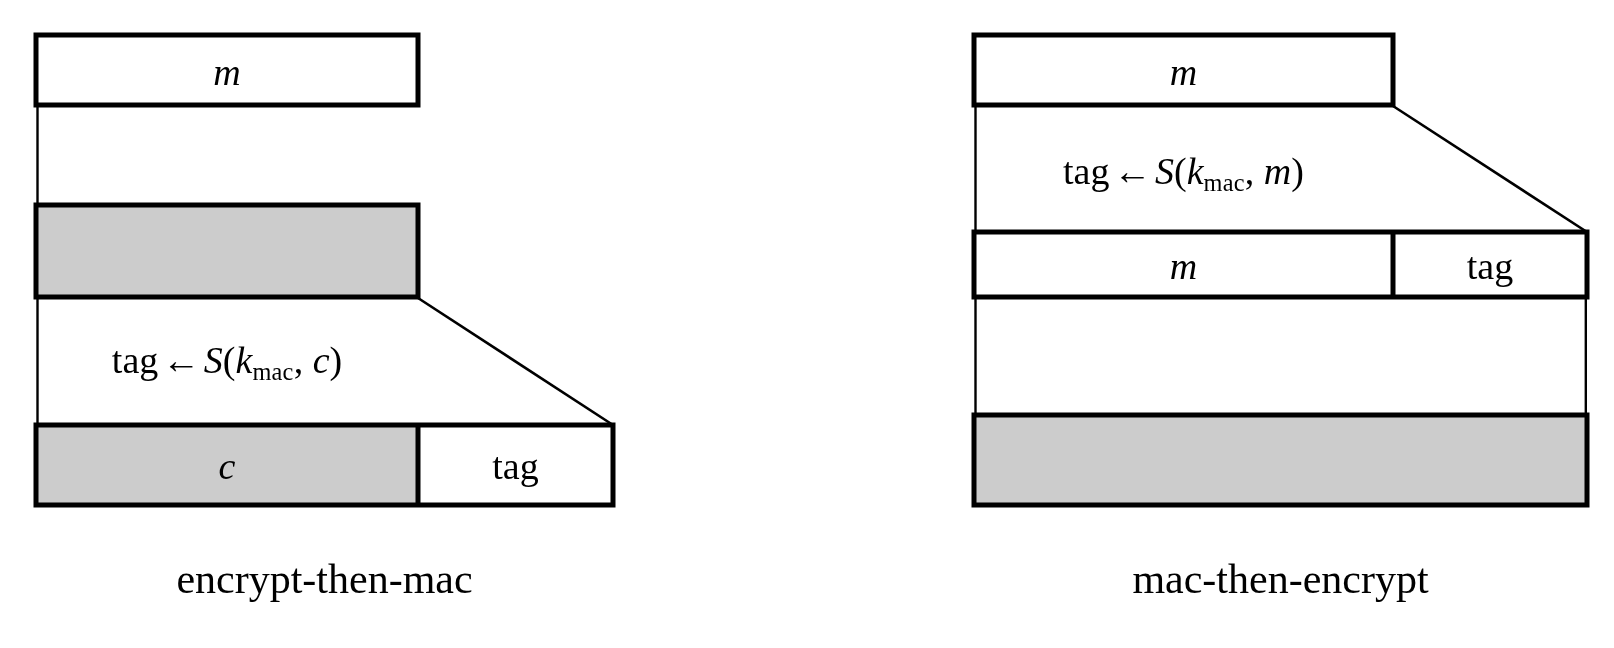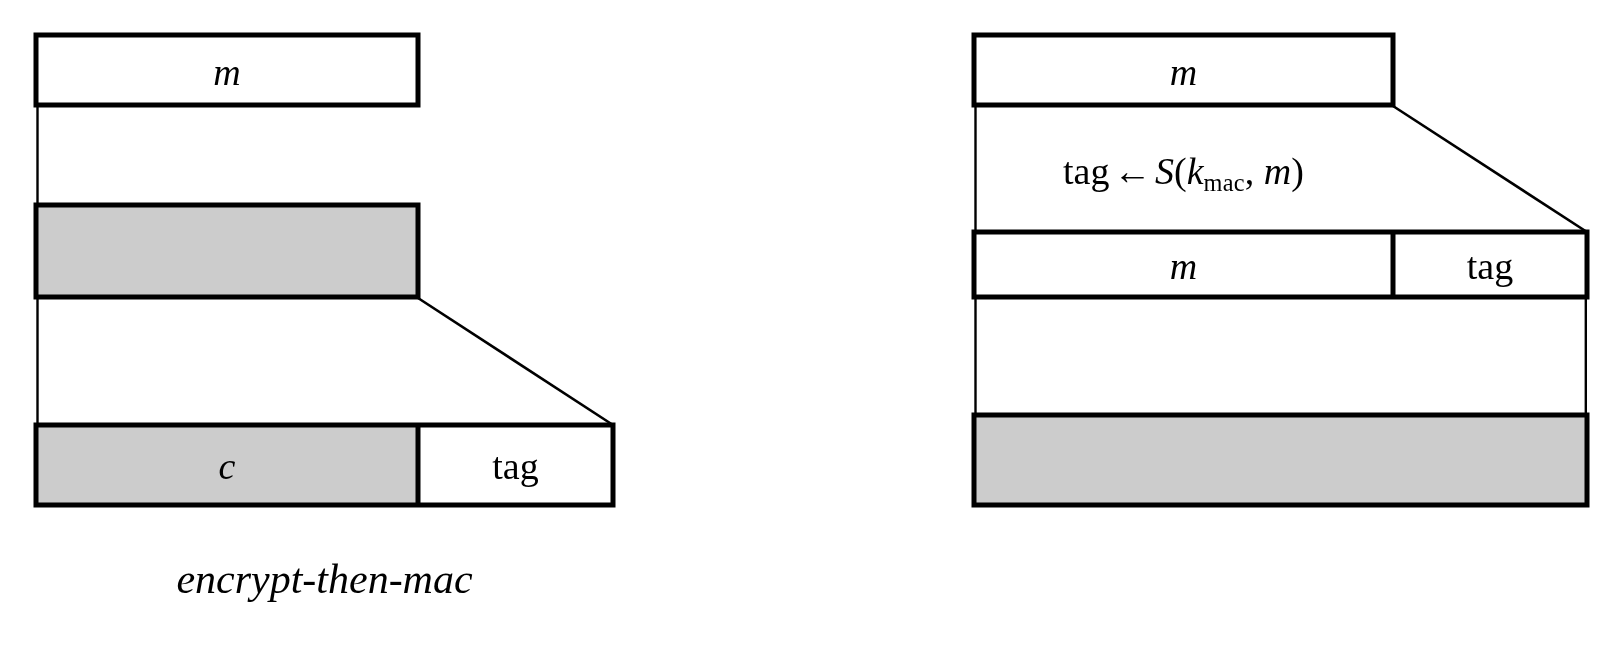--- a/index.html
+++ b/index.html
@@ -79,21 +79,20 @@
   .math .paren {
     font-style: normal;
   }
   .caption {
     position: absolute;
     text-align: center;
     white-space: nowrap;
     font-size: 42px;
     font-family: "Liberation Serif", "DejaVu Serif", serif;
     color: #000000;
-    font-style: italic;
   }
 </style>
 </head>
 <body>
 
 <div id="canvas">
 
   <div class="diagram">
     <svg viewBox="0 0 1614 648" xmlns="http://www.w3.org/2000/svg">
 
@@ -134,20 +133,23 @@
         <rect class="box-stroke" x="974" y="415" width="613" height="90"></rect>
       </g>
     </svg>
   </div>
 
   <div class="lbl math" style="left:36px; top:53px; width:382px;">
     <span class="it">m</span>
   </div>
 
 
+  <div class="lbl math" style="left:36px; top:341px; width:382px;">
+    <span class="rm">tag</span><span class="arrow">←</span><span class="it">S</span><span class="paren">(</span><span class="it">k</span><span class="sub">mac</span><span class="rm">,</span>&nbsp;<span class="it">c</span><span class="paren">)</span>
+  </div>
 
   <div class="lbl math" style="left:36px; top:447px; width:382px;">
     <span class="it">c</span>
   </div>
 
   <div class="lbl math" style="left:418px; top:447px; width:195px;">
     <span class="rm">tag</span>
   </div>
 
   <div class="caption" style="left:36px; top:555px; width:577px;">encrypt-then-mac</div>
@@ -162,14 +164,15 @@
 
   <div class="lbl math" style="left:974px; top:247px; width:419px;">
     <span class="it">m</span>
   </div>
 
   <div class="lbl math" style="left:1393px; top:247px; width:194px;">
     <span class="rm">tag</span>
   </div>
 
 
+  <div class="caption" style="left:974px; top:555px; width:613px;">mac-then-encrypt</div>
 
 </div>
 
 </body></html>

